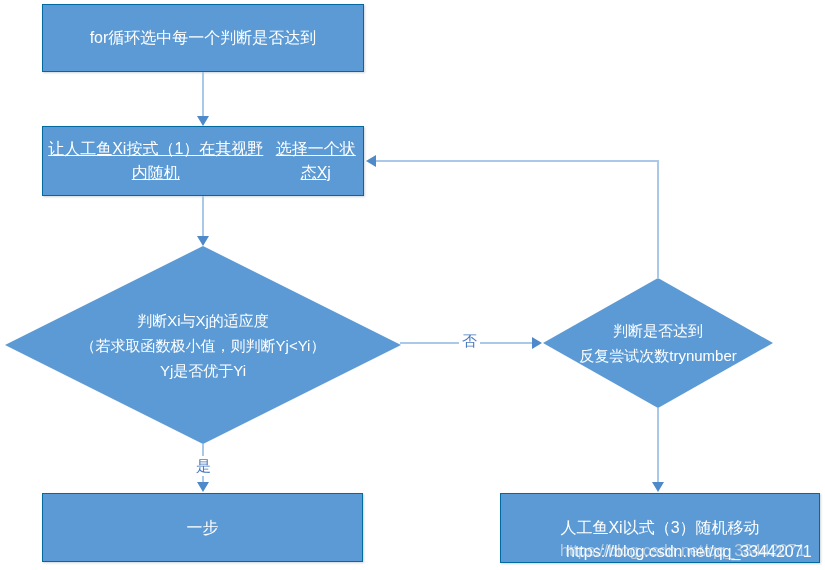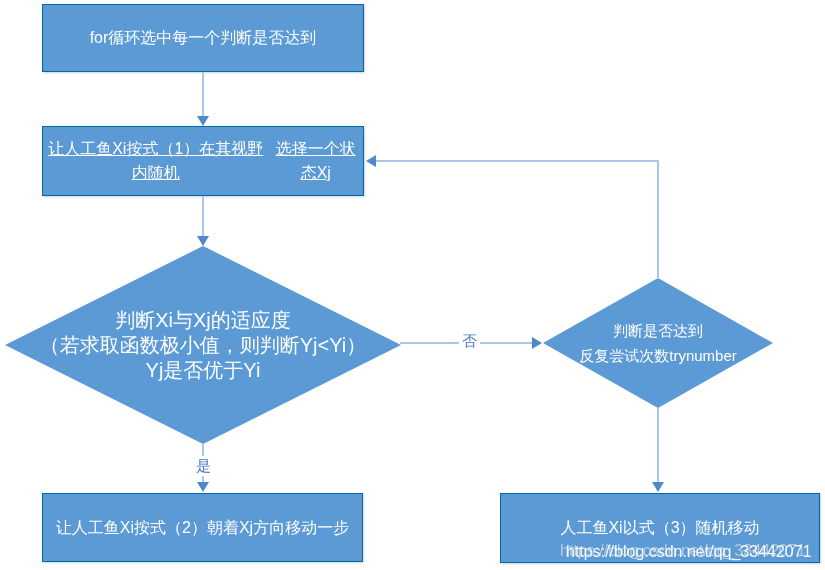--- a/index.html
+++ b/index.html
@@ -22,21 +22,21 @@
     font-size:16px;line-height:24px;
     box-sizing:border-box;
   }
   .diamond{
     position:absolute;
     background:#5b9ad5;
     clip-path:polygon(50% 0,100% 50%,50% 100%,0 50%);
     color:#fff;
     display:flex;flex-direction:column;justify-content:center;align-items:center;
     text-align:center;
-    font-size:20px;line-height:25px;
+    font-size:15px;line-height:25px;
     filter:drop-shadow(1px 1px 1px rgba(110,130,150,.35));
   }
   .diamond span{white-space:nowrap;}
   
   #n-for    {left:42px; top:4px;   width:322px;height:68px;}
   #n-select {left:42px; top:126px; width:322px;height:70px;text-decoration:underline;}
   #n-fit    {left:5px;  top:246px; width:396px;height:198px;}
   #n-try    {left:543px;top:278px; width:230px;height:130px;font-size:15px;}
   #n-move   {left:42px; top:493px; width:321px;height:69px;}
   #n-rand   {left:500px;top:493px; width:320px;height:70px;}
@@ -85,21 +85,20 @@
     <span>for循环选中每一个</span>
     <span>判断是否达到</span>
   </div>
 
   <div class="box" id="n-select">
     <span>让人工鱼Xi按式（1）在其视野内随机</span>
     <span>选择一个状态Xj</span>
   </div>
 
   <div class="box" id="n-move">
-    <span>让人工鱼Xi按式（2）朝着Xj方向移动</span>
     <span>一步</span>
   </div>
 
   <div class="box" id="n-rand">
     <span>人工鱼Xi以式（3）</span>
     <span>随机移动</span>
   </div>
 
   <div class="diamond" id="n-fit">
     <span>判断Xi与Xj的适应度</span>

